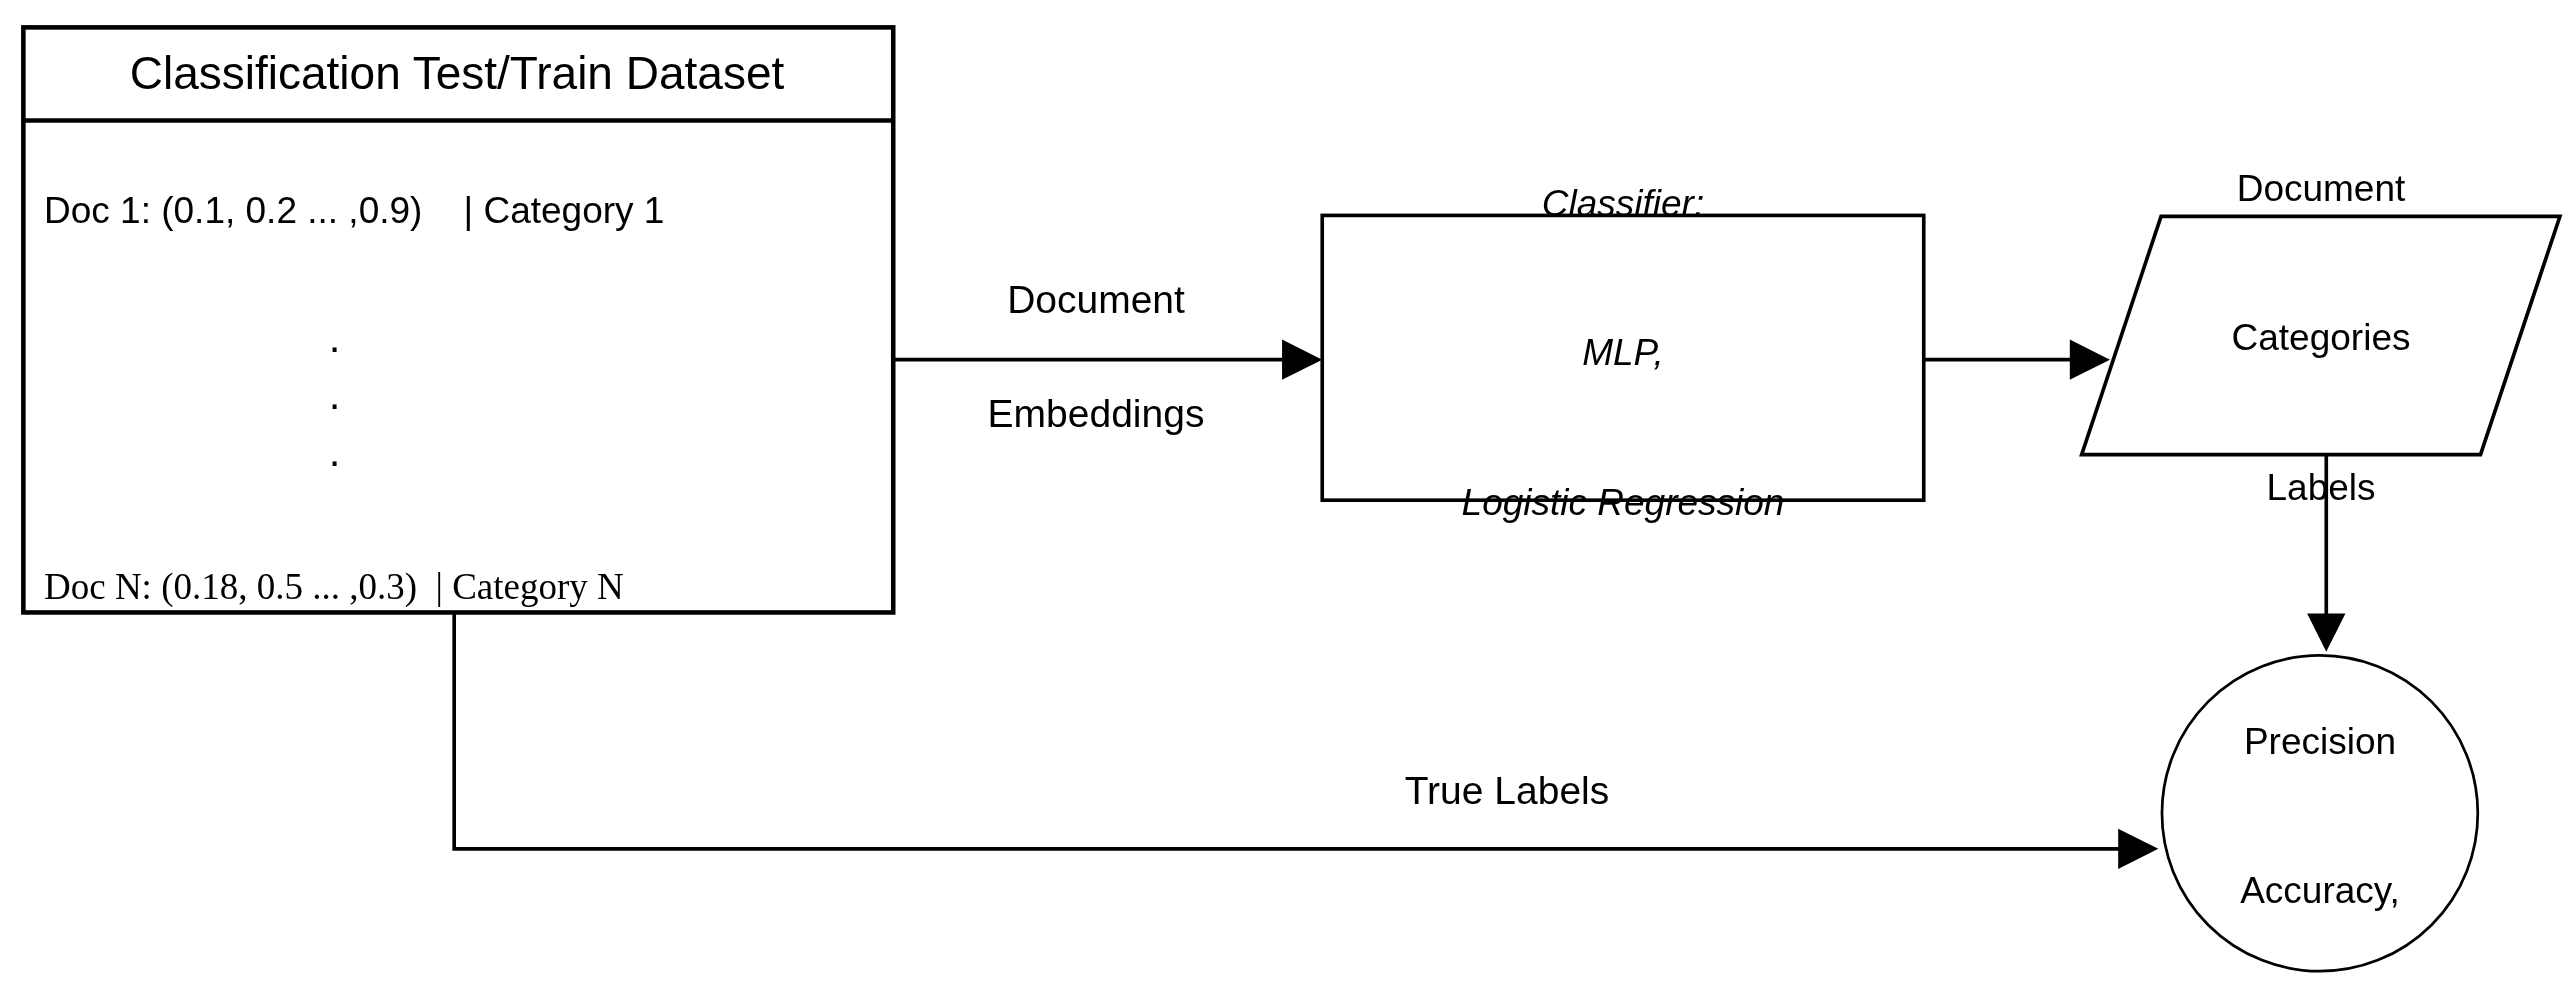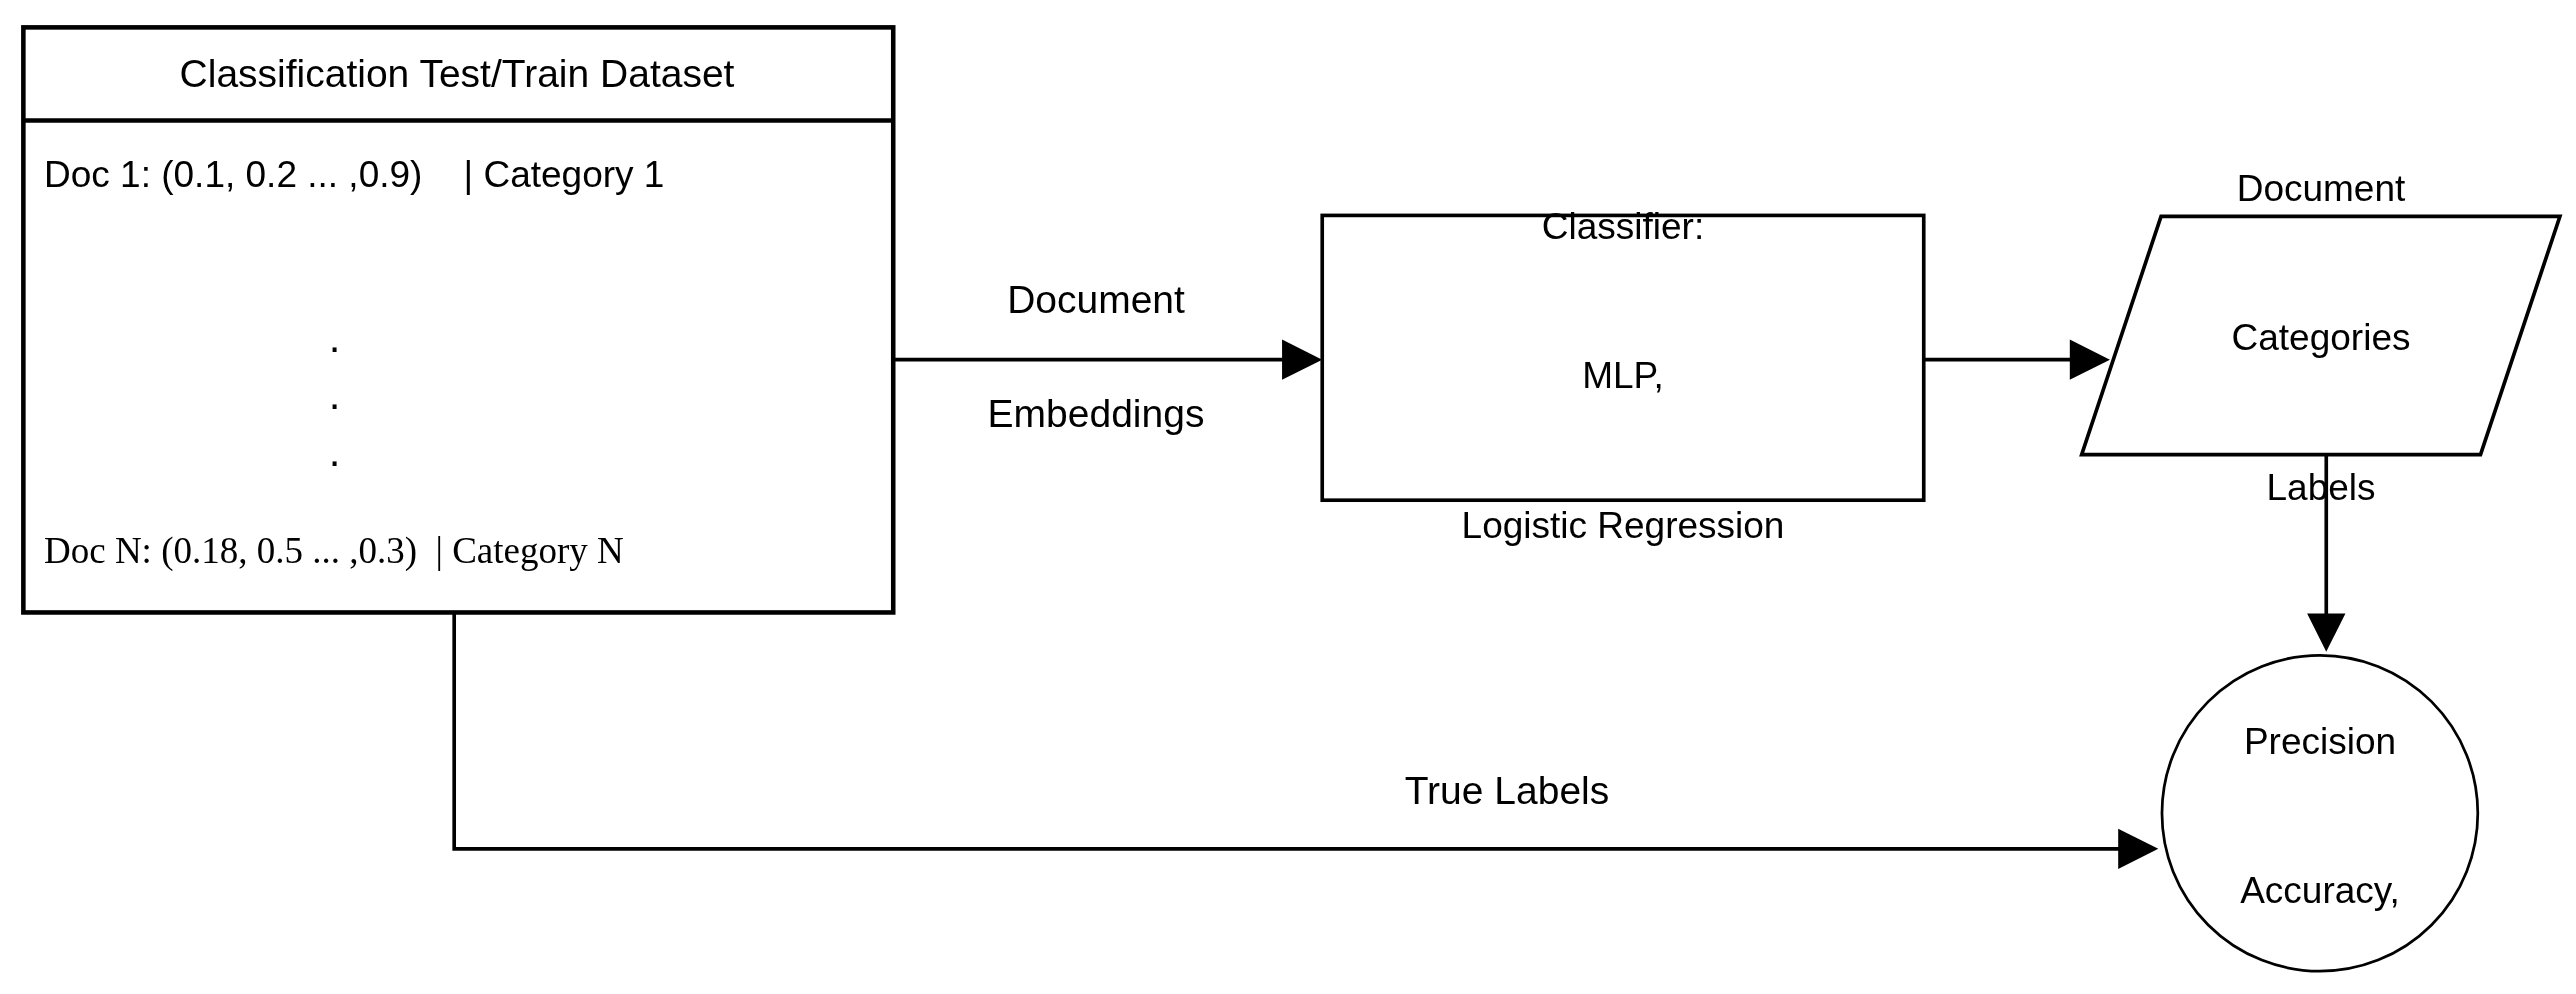--- a/index.html
+++ b/index.html
@@ -30,25 +30,26 @@
     line-height: 1.25;
   }
   .center {
     transform: translate(-50%, -50%);
     text-align: center;
   }
   .vcenter {
     transform: translateY(-50%);
   }
   .box-title {
-    font-size: 39px;
+    font-size: 46px;
     text-align: right;
   }
   .row {
     font-size: 37px;
+    margin-top: 36px;
   }
   .edge-label {
     font-size: 39px;
   }
   .node-label {
     font-size: 37px;
   }
   .node-label .line {
     line-height: 57px;
   }
@@ -91,21 +92,21 @@
   <div class="txt box-title center" style="left:457px; top:74px;">Classification Test/Train Dataset</div>
   <div class="txt row vcenter" style="left:44px; top:175px;">Doc 1: (0.1, 0.2 ... ,0.9)    | Category 1</div>
   <div class="txt dots" style="left:321px; top:309px; width:27px;">.
 .
 .</div>
   <div class="txt row vcenter" style="left:44px; top:551px;font-family:Liberation Serif, serif;">Doc N: (0.18, 0.5 ... ,0.3)  | Category N</div>
 
   <div class="txt edge-label center" style="left:1096px; top:300px;">Document</div>
   <div class="txt edge-label center" style="left:1096px; top:414px;">Embeddings</div>
 
-  <div class="txt node-label center" style="left:1623px; top:375px;">
+  <div class="txt node-label center" style="left:1623px; top:352px;font-style:italic;">
     <div class="line">Classifier:</div>
     <div class="line">MLP,</div>
     <div class="line">Logistic Regression</div>
   </div>
 
   <div class="txt node-label center" style="left:2321px; top:337px;">
     <div class="line">Document</div>
     <div class="line">Categories</div>
     <div class="line">Labels</div>
   </div>

